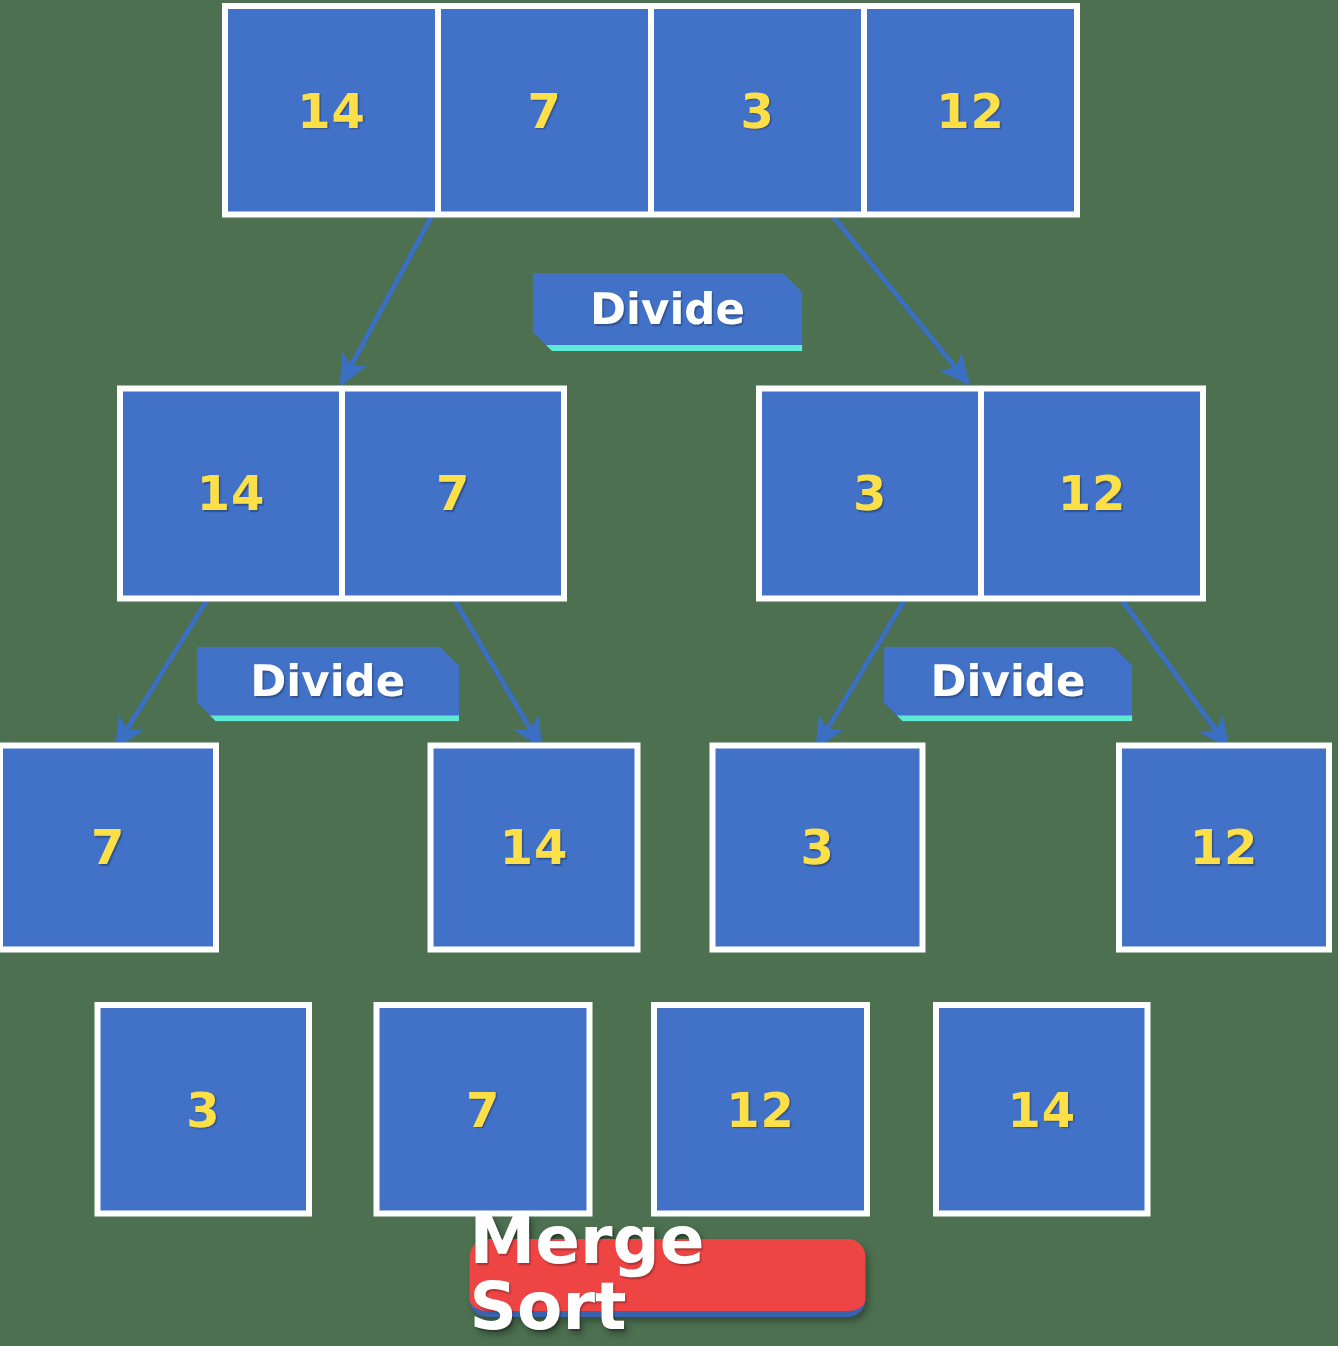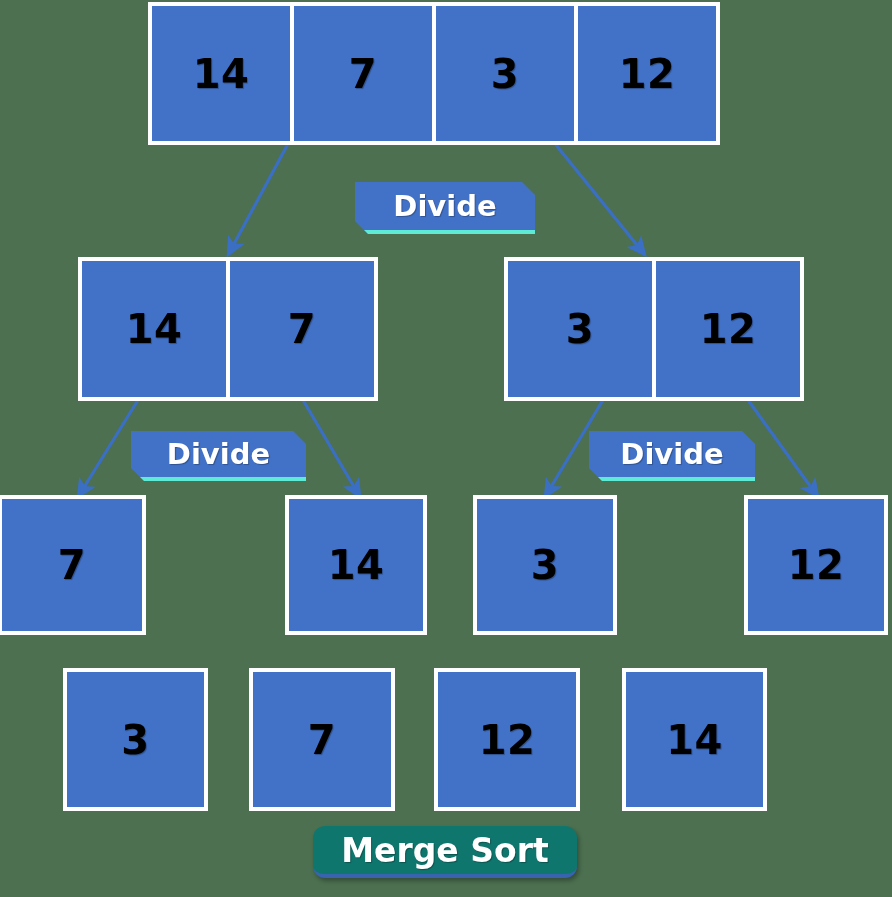--- a/index.html
+++ b/index.html
@@ -33,23 +33,23 @@
     position: relative;
     background: #4272c8;
     display: flex;
     align-items: center;
     justify-content: center;
     box-sizing: border-box;
     flex: 1 1 0;
     min-width: 0;
   }
   .cell-value {
-    color: #000000;
+    color: #fde047;
     font-weight: bold;
-    font-size: 40px;
+    font-size: 32px;
     line-height: 1;
     letter-spacing: 0.5px;
     text-shadow: 1px 1px 1px rgba(0,0,0,0.30);
     user-select: none;
   }
 
   
   .box {
     position: absolute;
     background: #ffffff;
@@ -76,24 +76,24 @@
     -webkit-clip-path: polygon(0 0, calc(100% - 13px) 0, 100% 13px, 100% 100%, 13px 100%, 0 calc(100% - 13px));
     clip-path: polygon(0 0, calc(100% - 13px) 0, 100% 13px, 100% 100%, 13px 100%, 0 calc(100% - 13px));
     text-shadow: 1px 1px 1px rgba(0,0,0,0.28);
     border-bottom: 4px solid #5eead4;
     user-select: none;
   }
 
   
   .pill {
     position: absolute;
-    background: #0f766e;
+    background: #ef4444;
     color: #ffffff;
     font-weight: bold;
-    font-size: 33px;
+    font-size: 44px;
     line-height: 1;
     display: flex;
     align-items: center;
     justify-content: center;
     box-sizing: border-box;
     border-radius: 12px;
     border-bottom: 4px solid #3863ae;
     text-shadow: 1px 1px 1px rgba(0,0,0,0.28);
     filter: drop-shadow(2px 3px 2px rgba(0,0,0,0.30));
     user-select: none;

